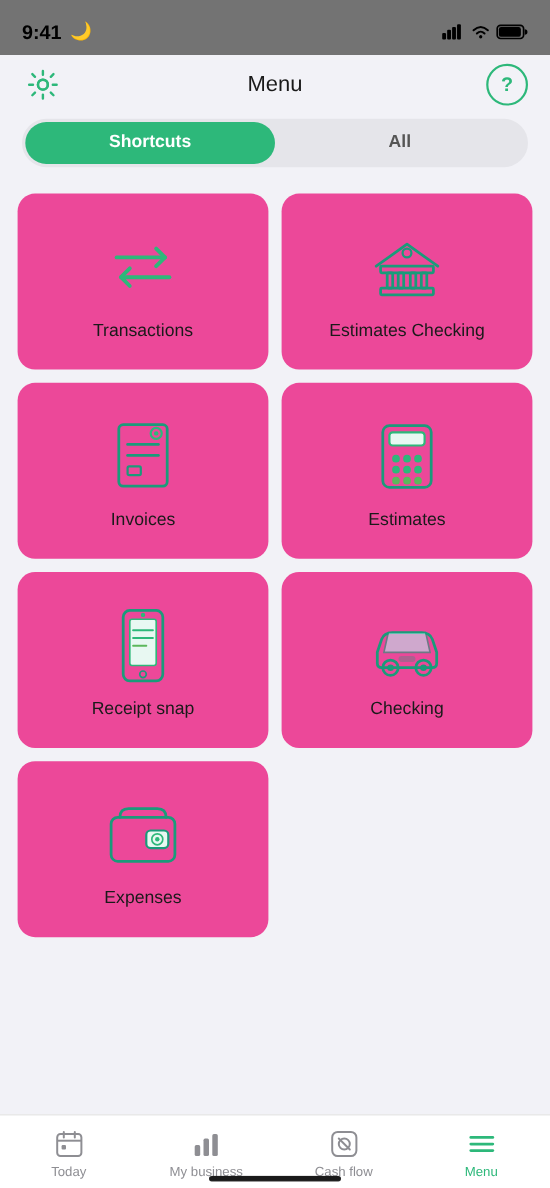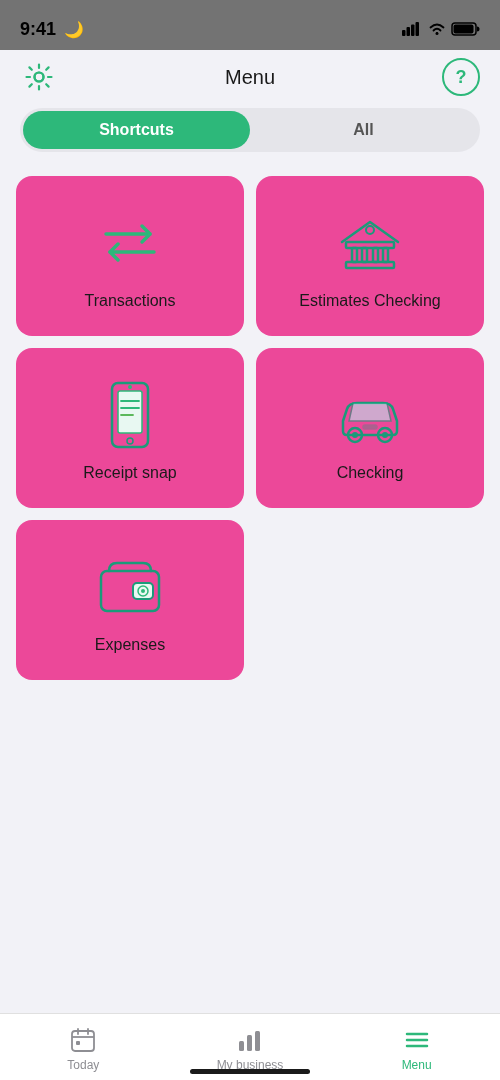--- a/index.html
+++ b/index.html
@@ -264,21 +264,60 @@
 
           <polyline points="4,28 32,8 60,28" stroke="#1a9b7a" stroke-width="2.5" stroke-linecap="round" stroke-linejoin="round" fill="none"></polyline>
 
           <circle cx="32" cy="16" r="4" stroke="#1a9b7a" stroke-width="2" fill="none"></circle>
         </svg>
       </div>
       <div class="card-label">Estimates Checking</div>
     </div>
 
 
-
+    <div class="card">
+      <div class="card-icon">
+        <svg width="56" height="66" viewBox="0 0 56 66" fill="none">
+
+          <rect x="6" y="4" width="44" height="56" rx="4" stroke="#1a9b7a" stroke-width="2.5" fill="none"></rect>
+
+          <line x1="14" y1="22" x2="42" y2="22" stroke="#1a9b7a" stroke-width="2.5" stroke-linecap="round"></line>
+          <line x1="14" y1="32" x2="42" y2="32" stroke="#1a9b7a" stroke-width="2.5" stroke-linecap="round"></line>
+
+          <rect x="14" y="42" width="12" height="8" rx="1.5" stroke="#1a9b7a" stroke-width="2" fill="none"></rect>
+
+          <circle cx="40" cy="12" r="5" stroke="#2db87a" stroke-width="2" fill="none"></circle>
+          <circle cx="40" cy="12" r="2" fill="#2db87a"></circle>
+        </svg>
+      </div>
+      <div class="card-label">Invoices</div>
+    </div>
+
+    <div class="card">
+      <div class="card-icon">
+        <svg width="56" height="64" viewBox="0 0 56 64" fill="none">
+          <rect x="6" y="4" width="44" height="56" rx="6" stroke="#1a9b7a" stroke-width="2.5" fill="none"></rect>
+
+          <rect x="12" y="10" width="32" height="12" rx="3" stroke="#2db87a" stroke-width="2" fill="#e8f8f2"></rect>
+
+          <circle cx="18" cy="34" r="3.5" fill="#2db87a"></circle>
+          <circle cx="28" cy="34" r="3.5" fill="#2db87a"></circle>
+          <circle cx="38" cy="34" r="3.5" fill="#2db87a"></circle>
+
+          <circle cx="18" cy="44" r="3.5" fill="#2db87a"></circle>
+          <circle cx="28" cy="44" r="3.5" fill="#2db87a"></circle>
+          <circle cx="38" cy="44" r="3.5" fill="#2db87a"></circle>
+
+          <circle cx="18" cy="54" r="3.5" fill="#5cb85c"></circle>
+          <circle cx="28" cy="54" r="3.5" fill="#5cb85c"></circle>
+          <circle cx="38" cy="54" r="3.5" fill="#5cb85c"></circle>
+        </svg>
+      </div>
+      <div class="card-label">Estimates</div>
+    </div>
 
     <div class="card">
       <div class="card-icon">
         <svg width="44" height="68" viewBox="0 0 44 68" fill="none">
 
           <rect x="4" y="2" width="36" height="64" rx="6" stroke="#1a9b7a" stroke-width="2.5" fill="none"></rect>
 
           <circle cx="22" cy="60" r="3" stroke="#1a9b7a" stroke-width="1.5" fill="none"></circle>
 
           <rect x="10" y="10" width="24" height="42" rx="2" fill="#e8f8f2" stroke="#2db87a" stroke-width="1.5"></rect>
@@ -351,20 +390,30 @@
     <div class="nav-icon">
       <svg width="26" height="26" viewBox="0 0 26 26" fill="none">
         <rect x="2" y="14" width="5" height="10" rx="1.5" fill="#8e8e93"></rect>
         <rect x="10" y="8" width="5" height="16" rx="1.5" fill="#8e8e93"></rect>
         <rect x="18" y="4" width="5" height="20" rx="1.5" fill="#8e8e93"></rect>
       </svg>
     </div>
     <span class="nav-label">My business</span>
   </div>
 
+  <div class="nav-item">
+    <div class="nav-icon">
+      <svg width="26" height="26" viewBox="0 0 26 26" fill="none">
+        <rect x="2" y="2" width="22" height="22" rx="5" stroke="#8e8e93" stroke-width="1.8" fill="none"></rect>
+        <circle cx="13" cy="13" r="5" stroke="#8e8e93" stroke-width="1.8" fill="none"></circle>
+        <line x1="8" y1="8" x2="18" y2="18" stroke="#8e8e93" stroke-width="1.8" stroke-linecap="round"></line>
+      </svg>
+    </div>
+    <span class="nav-label">Cash flow</span>
+  </div>
 
   <div class="nav-item">
     <div class="nav-icon">
       <svg width="26" height="26" viewBox="0 0 26 26" fill="none">
         <line x1="3" y1="7" x2="23" y2="7" stroke="#2db87a" stroke-width="2.5" stroke-linecap="round"></line>
         <line x1="3" y1="13" x2="23" y2="13" stroke="#2db87a" stroke-width="2.5" stroke-linecap="round"></line>
         <line x1="3" y1="19" x2="23" y2="19" stroke="#2db87a" stroke-width="2.5" stroke-linecap="round"></line>
       </svg>
     </div>
     <span class="nav-label active">Menu</span>

